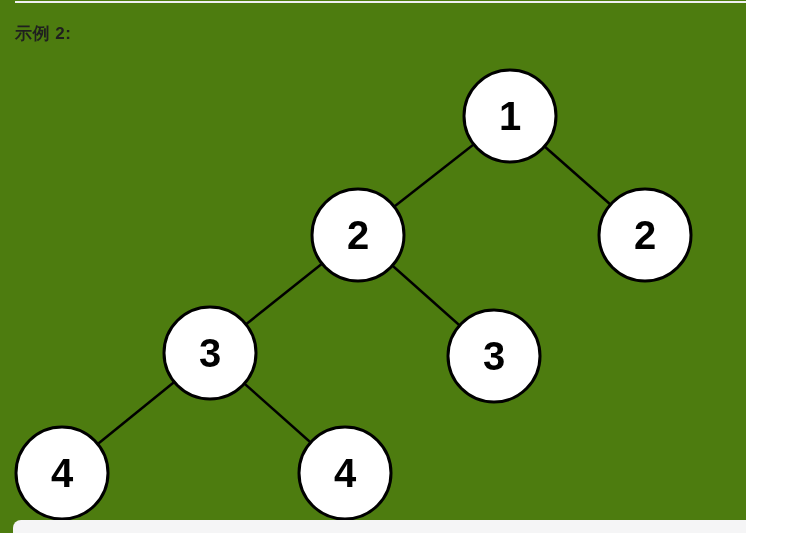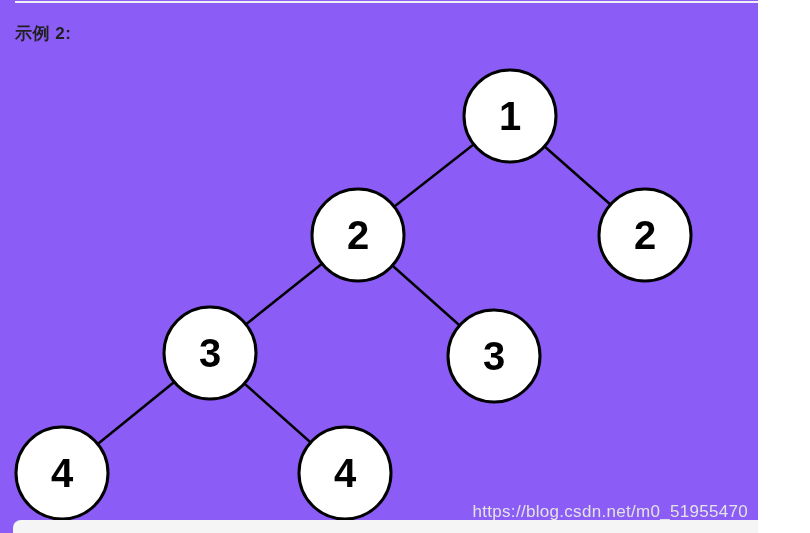--- a/index.html
+++ b/index.html
@@ -5,23 +5,22 @@
   html, body {
     margin: 0;
     padding: 0;
     background: #ffffff;
     font-family: "Liberation Sans", "DejaVu Sans", sans-serif;
   }
   .page {
     position: relative;
     width: 746px;
     height: 533px;
-    background: #8b5cf6;
+    background: #4d7c0f;
     overflow: hidden;
-    padding-left: 12px;
   }
   .top-rule {
     position: absolute;
     top: 1px;
     left: 15px;
     width: 778px;
     height: 2px;
     background: #f0f0f2;
   }
   .heading {
@@ -103,16 +102,15 @@
       <g>
         <circle cx="62" cy="473" r="46" fill="#ffffff" stroke="#000000" stroke-width="3"></circle>
         <text x="62" y="487" text-anchor="middle" fill="#000000">4</text>
       </g>
       <g>
         <circle cx="345" cy="473" r="46" fill="#ffffff" stroke="#000000" stroke-width="3"></circle>
         <text x="345" y="487" text-anchor="middle" fill="#000000">4</text>
       </g>
     </svg>
 
-  <div class="watermark">https://blog.csdn.net/m0_51955470</div>
 
   <div class="bottom-bar"></div>
 </div>
 
 </body></html>

